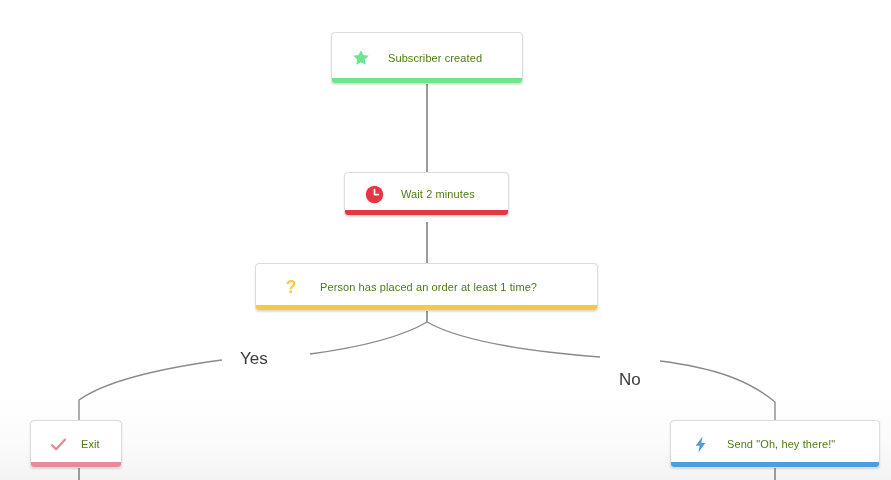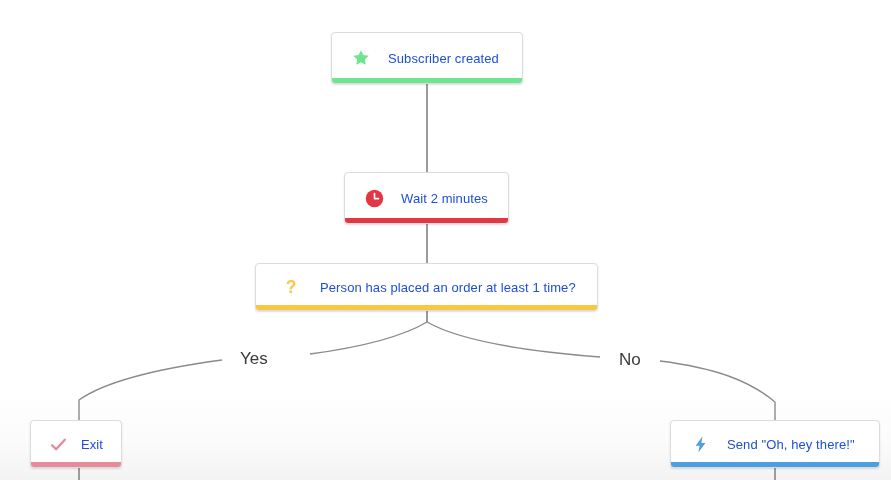--- a/index.html
+++ b/index.html
@@ -68,50 +68,50 @@
   .node .node-icon {
     flex: 0 0 auto;
     width: 22px;
     height: 22px;
     display: flex;
     align-items: center;
     justify-content: center;
     margin-right: 16px;
   }
   .node .node-label {
-    font-size: 13px;
-    color: #1d4ed8;
+    font-size: 11px;
+    color: #4d7c0f;
     white-space: nowrap;
     letter-spacing: 0.1px;
     text-align: right;
   }
 
   
   #node-subscriber-created { left: 331px; top: 32px;  width: 192px; height: 52px; }
-  #node-wait               { left: 344px; top: 172px; width: 165px; height: 52px; }
+  #node-wait               { left: 344px; top: 172px; width: 165px; height: 44px; }
   #node-condition          { left: 255px; top: 263px; width: 343px; height: 48px; padding-left: 24px; }
   #node-exit               { left: 30px;  top: 420px; width: 92px;  height: 48px; padding-left: 16px; }
   #node-send-message       { left: 670px; top: 420px; width: 210px; height: 48px; padding-left: 18px; }
 
   #node-condition .node-icon { margin-right: 18px; }
   #node-exit .node-icon      { margin-right: 12px; }
 
   
   .branch-label {
     position: absolute;
     z-index: 4;
     font-size: 17px;
     color: #3b3b3b;
     background: #ffffff;
     padding: 0 9px;
     line-height: 17px;
     white-space: nowrap;
   }
   #branch-label-yes { left: 231px; top: 350px; }
-  #branch-label-no  { left: 610px; top: 351px; }
+  #branch-label-no  { left: 610px; top: 371px; }
 </style>
 </head>
 <body>
 
 <div id="canvas">
 
   <svg id="connectors" viewBox="0 0 891 480" width="891" height="480">
 
     <line x1="427" y1="84" x2="427" y2="172"></line>
 

